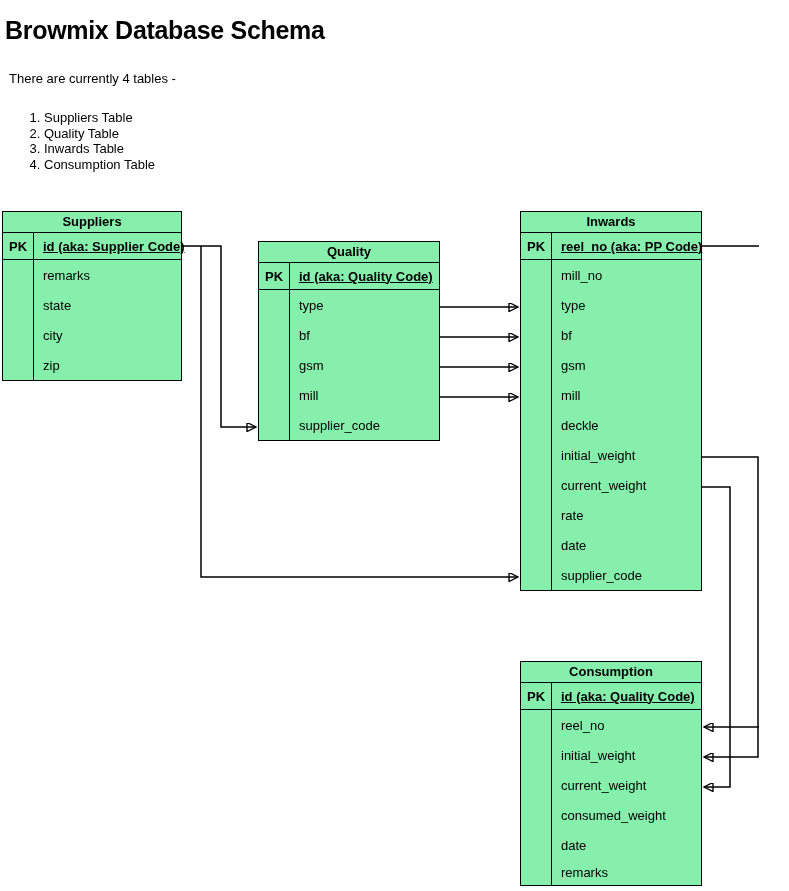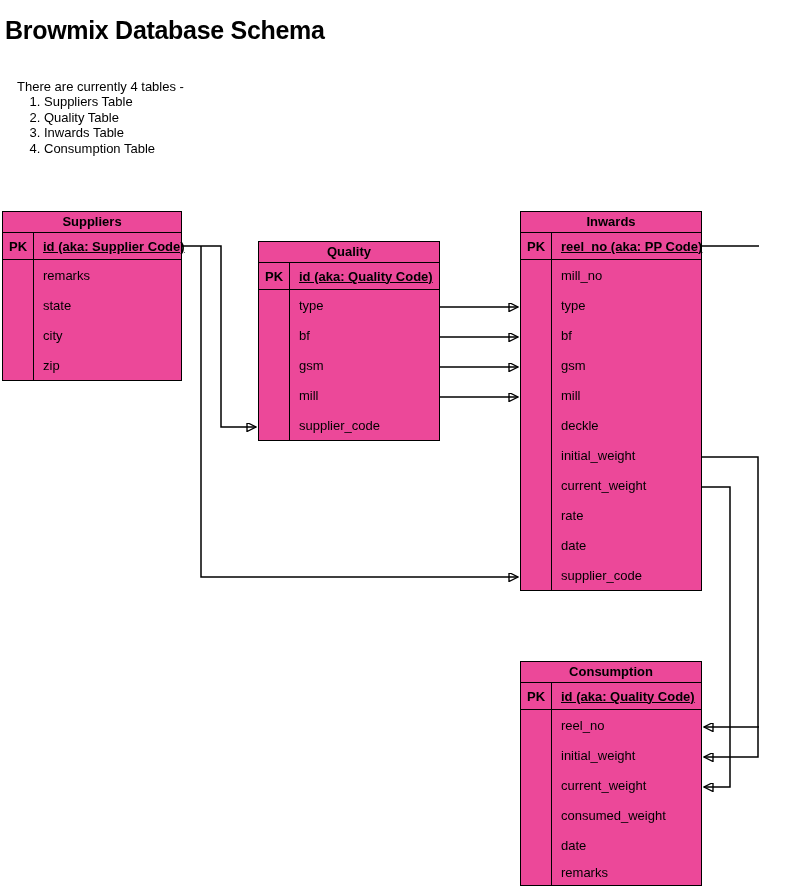--- a/index.html
+++ b/index.html
@@ -19,38 +19,38 @@
     margin: 0;
     font-size: 25px;
     font-weight: 700;
     letter-spacing: -0.3px;
     white-space: nowrap;
   }
   .intro-text {
     position: absolute;
     left: 5px;
     top: 67px;
-    margin: 12px;
+    margin: 4px;
     font-size: 13px;
     white-space: nowrap;
   }
   .table-list {
     position: absolute;
     left: 4px;
-    top: 94px;
+    top: 110px;
     margin: 0;
     padding-left: 40px;
     font-size: 13px;
   }
   .table-list li { line-height: 15.5px; }
 
   
   .etable {
     position: absolute;
-    background: #ec4899;
+    background: #86efac;
     border: 1.5px solid #000;
     box-sizing: border-box;
     font-size: 13px;
   }
   .etitle {
     height: 20px;
     line-height: 20px;
     border-bottom: 1.5px solid #000;
     text-align: center;
     font-weight: 700;

